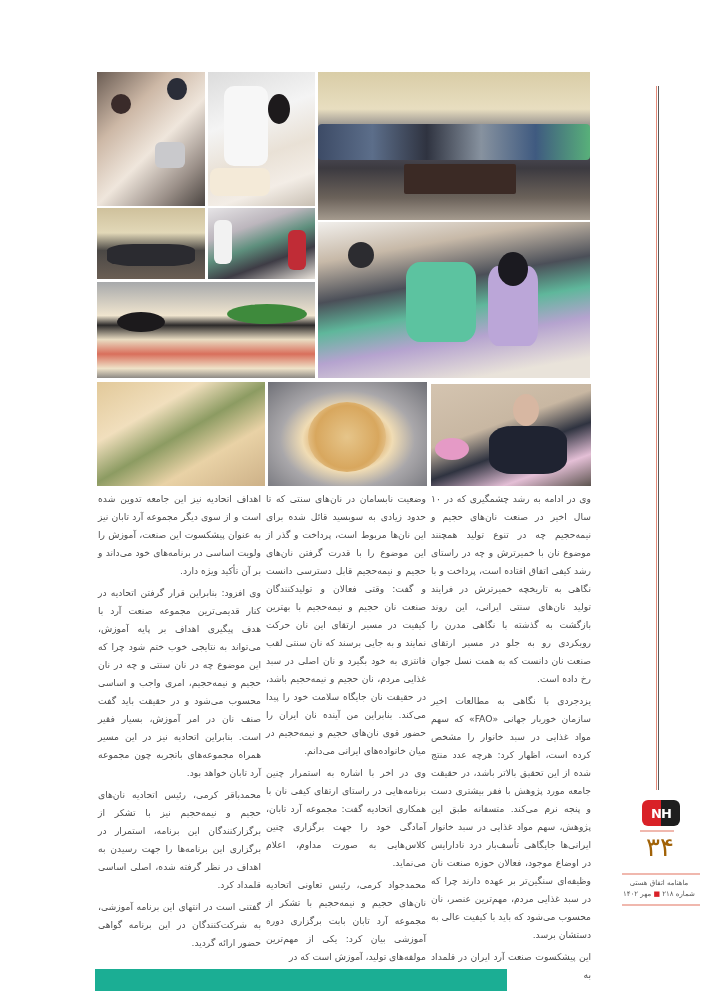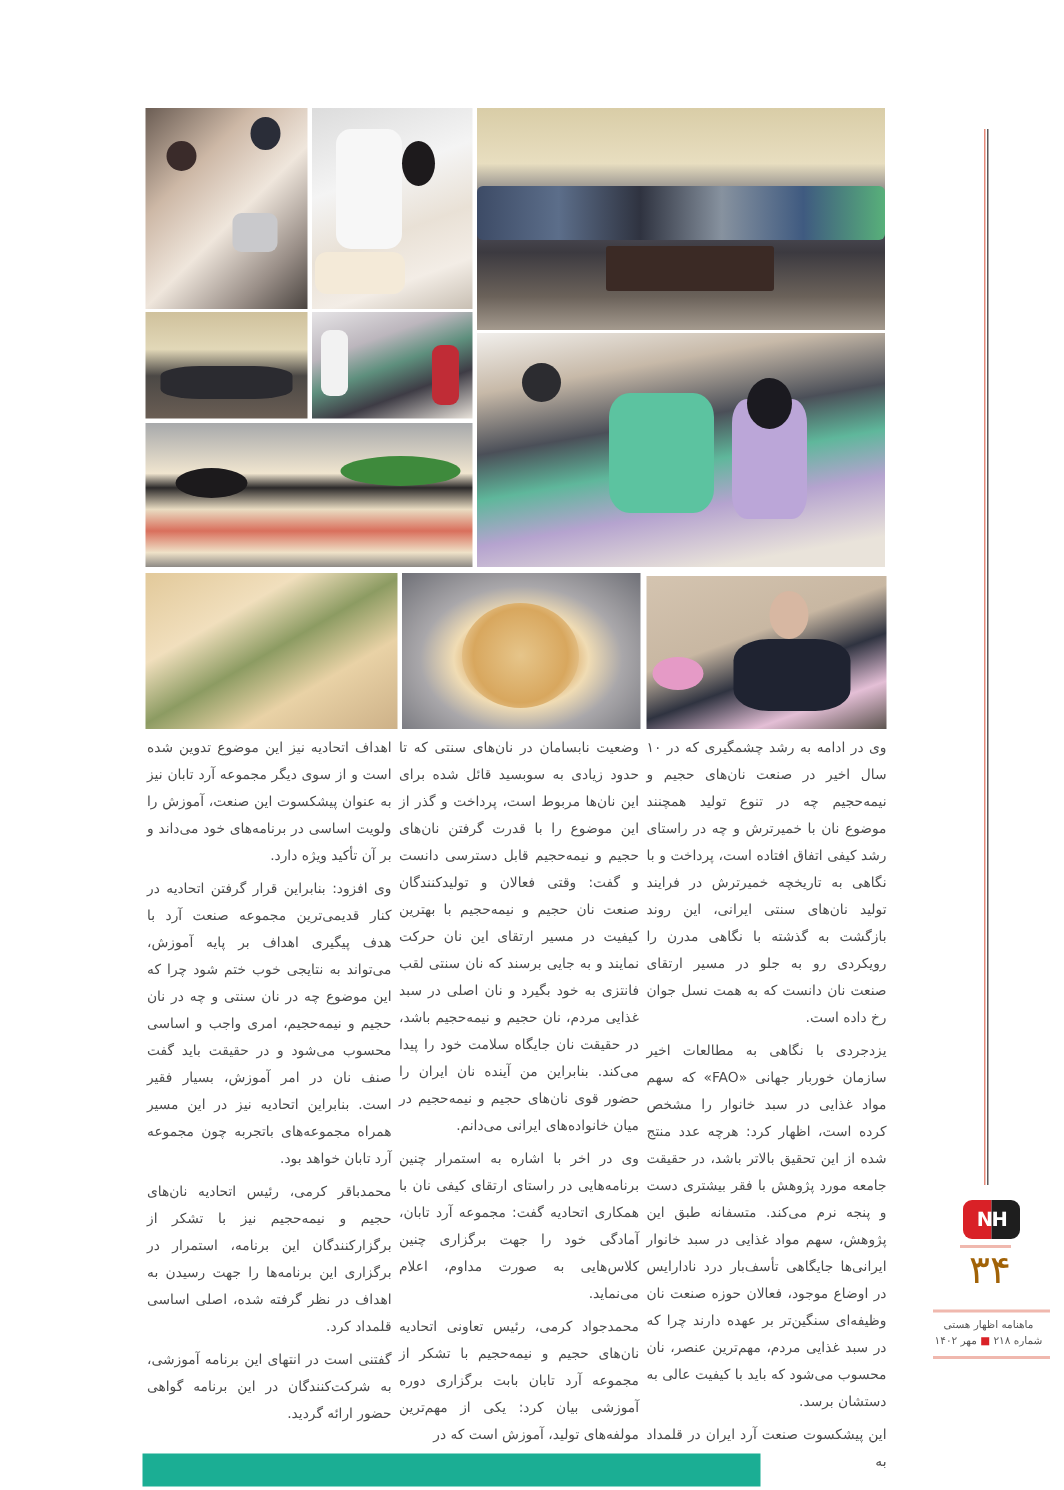--- a/index.html
+++ b/index.html
@@ -90,39 +90,39 @@
   <p>این پیشکسوت صنعت آرد ایران در قلمداد به</p>
 </div>
 
 <div class="col" style="left:266px;top:490px;width:160px;">
   <p>وضعیت نابسامان در نان‌های سنتی که تا حدود زیادی به سوبسید قائل شده برای این نان‌ها مربوط است، پرداخت و گذر از این موضوع را با قدرت گرفتن نان‌های حجیم و نیمه‌حجیم قابل دسترسی دانست و گفت: وقتی فعالان و تولیدکنندگان صنعت نان حجیم و نیمه‌حجیم با بهترین کیفیت در مسیر ارتقای این نان حرکت نمایند و به جایی برسند که نان سنتی لقب فانتزی به خود بگیرد و نان اصلی در سبد غذایی مردم، نان حجیم و نیمه‌حجیم باشد، در حقیقت نان جایگاه سلامت خود را پیدا می‌کند. بنابراین من آینده نان ایران را حضور قوی نان‌های حجیم و نیمه‌حجیم در میان خانواده‌های ایرانی می‌دانم.</p>
   <p>وی در اخر با اشاره به استمرار چنین برنامه‌هایی در راستای ارتقای کیفی نان با همکاری اتحادیه گفت: مجموعه آرد تابان، آمادگی خود را جهت برگزاری چنین کلاس‌هایی به صورت مداوم، اعلام می‌نماید.</p>
   <p>محمدجواد کرمی، رئیس تعاونی اتحادیه نان‌های حجیم و نیمه‌حجیم با تشکر از مجموعه آرد تابان بابت برگزاری دوره آموزشی بیان کرد: یکی از مهم‌ترین مولفه‌های تولید، آموزش است که در</p>
 </div>
 
 <div class="col" style="left:98px;top:490px;width:163px;">
-  <p>اهداف اتحادیه نیز این موضوع تدوین شده است و از سوی دیگر مجموعه آرد تابان نیز به عنوان پیشکسوت این صنعت، آموزش را ولویت اساسی در برنامه‌های خود می‌داند و بر آن تأکید ویژه دارد.</p>
+  <p>اهداف اتحادیه نیز این جامعه تدوین شده است و از سوی دیگر مجموعه آرد تابان نیز به عنوان پیشکسوت این صنعت، آموزش را ولویت اساسی در برنامه‌های خود می‌داند و بر آن تأکید ویژه دارد.</p>
   <p>وی افزود: بنابراین قرار گرفتن اتحادیه در کنار قدیمی‌ترین مجموعه صنعت آرد با هدف پیگیری اهداف بر پایه آموزش، می‌تواند به نتایجی خوب ختم شود چرا که این موضوع چه در نان سنتی و چه در نان حجیم و نیمه‌حجیم، امری واجب و اساسی محسوب می‌شود و در حقیقت باید گفت صنف نان در امر آموزش، بسیار فقیر است. بنابراین اتحادیه نیز در این مسیر همراه مجموعه‌های باتجربه چون مجموعه آرد تابان خواهد بود.</p>
   <p>محمدباقر کرمی، رئیس اتحادیه نان‌های حجیم و نیمه‌حجیم نیز با تشکر از برگزارکنندگان این برنامه، استمرار در برگزاری این برنامه‌ها را جهت رسیدن به اهداف در نظر گرفته شده، اصلی اساسی قلمداد کرد.</p>
   <p>گفتنی است در انتهای این برنامه آموزشی، به شرکت‌کنندگان در این برنامه گواهی حضور ارائه گردید.</p>
 </div>
 
 <div class="vline-red"></div>
 <div class="vline-dark"></div>
 
 <div class="logo">
   <div class="l"></div>
     <div class="r"></div>
   <span>NH</span>
 </div>
 <div class="hr-pink" style="left:640px;top:830px;width:34px;"></div>
 <div class="page-num">۳۴</div>
 <div class="hr-pink" style="left:622px;top:873px;width:78px;"></div>
 <div class="mag">
-  <div>ماهنامه اظهار هستی</div>
+  <div>ماهنامه اتفاق هستی</div>
   <div>
     <span>شماره ۲۱۸</span>
     <span class="dot">■</span>
     <span>مهر ۱۴۰۲</span>
   </div>
 </div>
 <div class="hr-pink" style="left:622px;top:904px;width:78px;"></div>
 
 <div class="footer-bar"></div>
 

